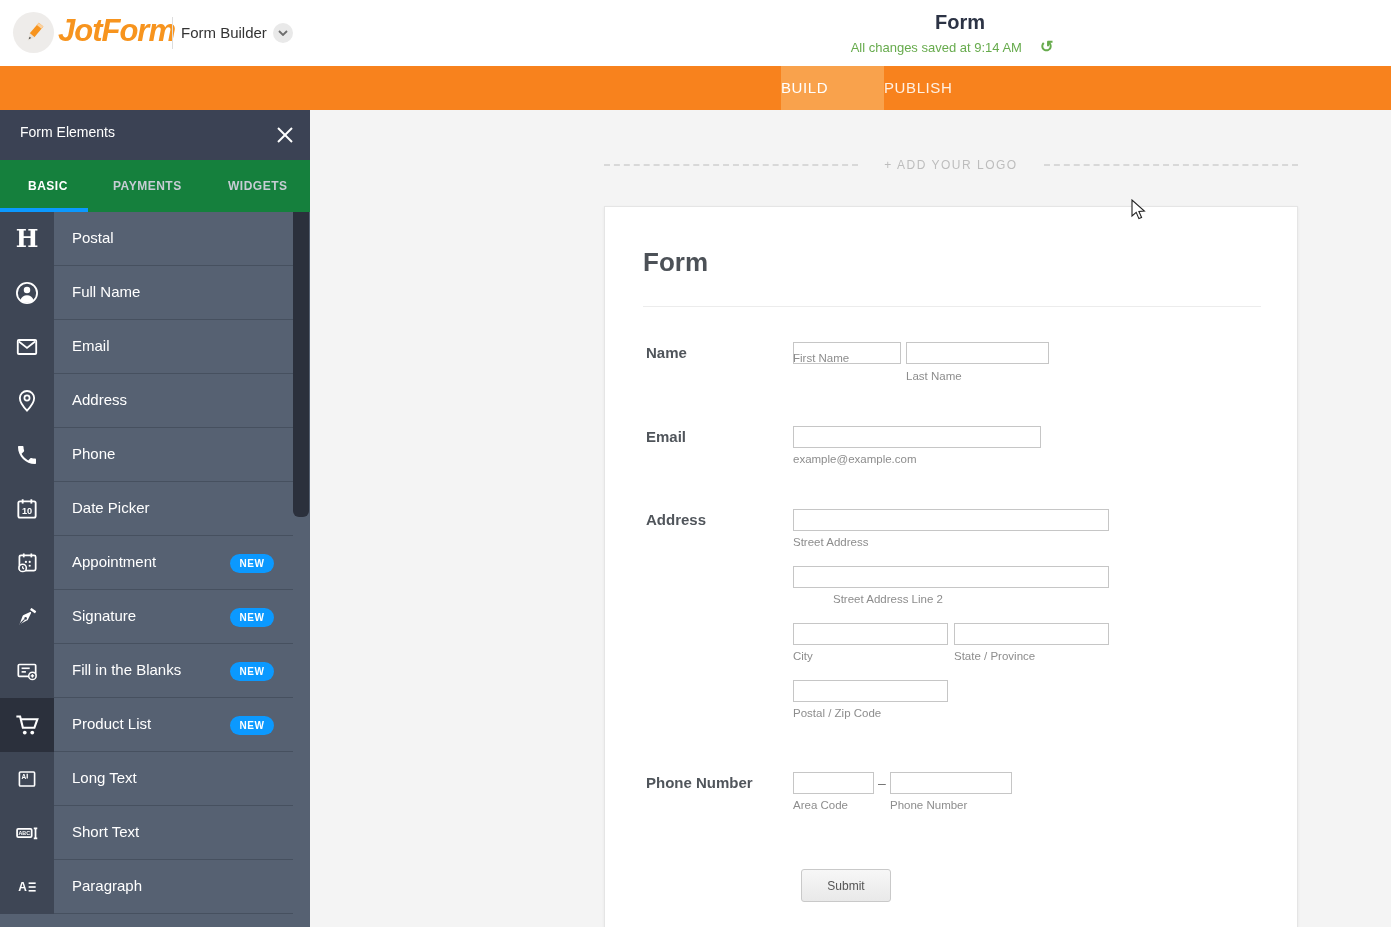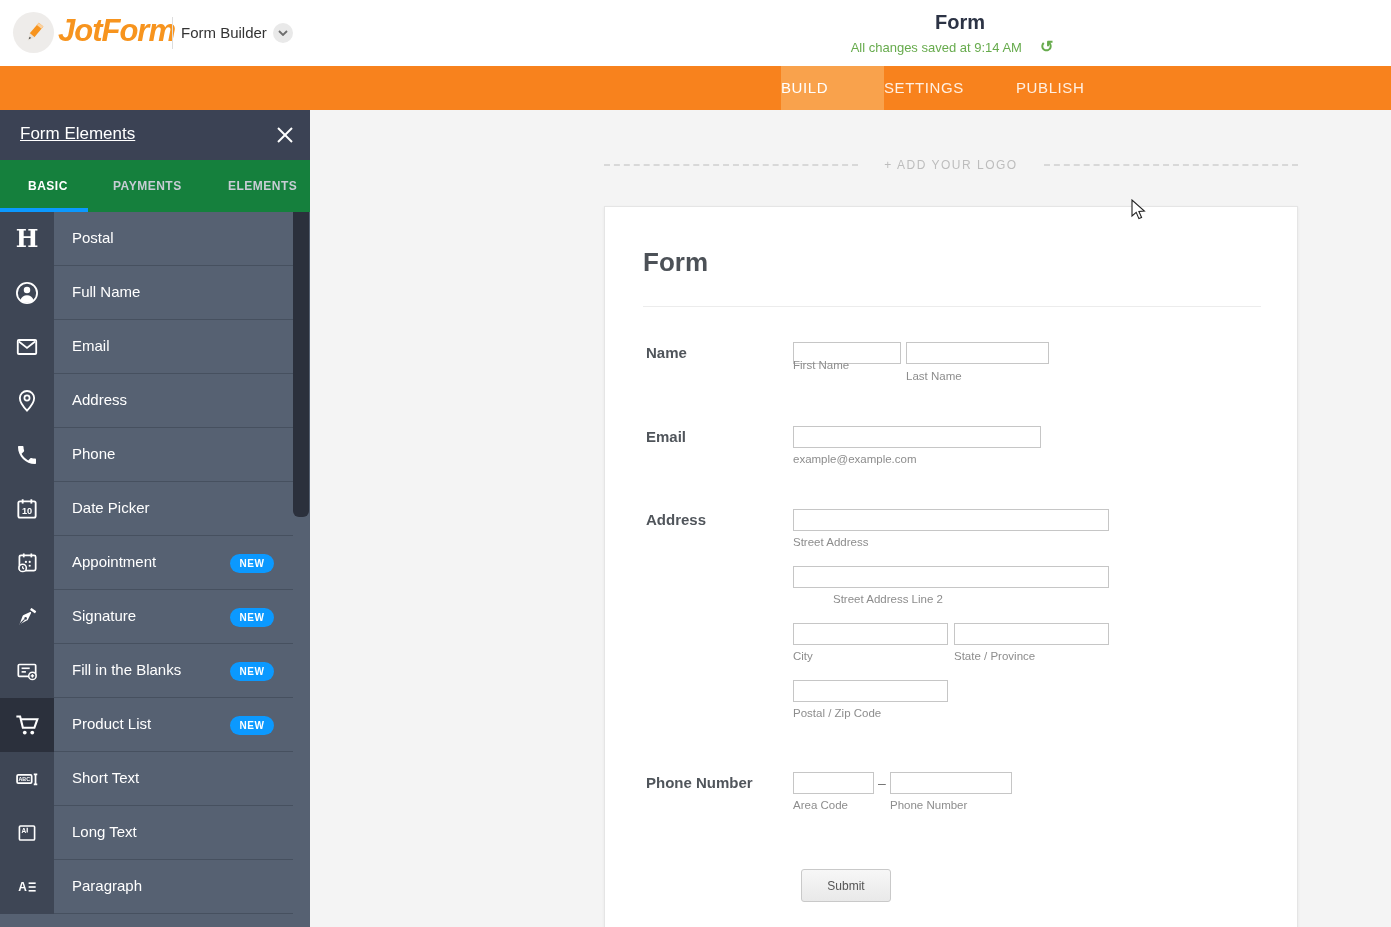--- a/index.html
+++ b/index.html
@@ -21,21 +21,21 @@
   
   .navbar { position:absolute; left:0; top:66px; width:100%; height:44px; background:#f8821d; }
   .nav-tabs { position:absolute; left:781px; top:0; height:44px; display:flex; }
   .nav-tab { height:44px; line-height:44px; text-align:left; color:rgba(255,255,255,.88); font-size:15px; letter-spacing:.6px; cursor:pointer; }
   .nav-tab.build { width:103px; background:#f9a24c; color:#fff; }
   .nav-tab.settings { width:132px; }
   .nav-tab.publish { width:122px; }
   
   .sidebar { position:absolute; left:0; top:110px; width:310px; height:817px; background:#566172; overflow:hidden; }
   .sb-header { position:absolute; left:0; top:0; width:100%; height:50px; background:#3b4254; }
-  .sb-title { position:absolute; left:20px; top:14px; font-size:17px; color:#fff;text-decoration:underline; }
+  .sb-title { position:absolute; left:20px; top:14px; font-size:14px; color:#fff; }
   .sb-close { position:absolute; right:15px; top:15px; width:20px; height:20px; cursor:pointer; }
   .sb-tabs { position:absolute; left:0; top:50px; width:100%; height:52px; background:#15803d; }
   .sb-tab { position:absolute; top:0; height:52px; line-height:52px; font-size:12px; font-weight:bold; letter-spacing:.5px; color:#c7ccd4; cursor:pointer; }
   .sb-tab.active { color:#fff; }
   .sb-tab-underline { position:absolute; left:0; bottom:0; width:88px; height:4px; background:#0b99ff; }
   .el-list { position:absolute; left:0; top:102px; width:293px; }
   .el-row { position:relative; width:293px; height:54px; background:#566172; border-bottom:1px solid #46505f; cursor:pointer; }
   .el-icon { position:absolute; left:0; top:0; width:54px; height:54px; background:#3e4655; display:flex; align-items:center; justify-content:center; }
   .el-icon.pressed { background:#2b303c; }
   .el-label { position:absolute; left:72px; top:17px; font-size:15px; color:#fff; white-space:nowrap; }
@@ -87,39 +87,38 @@
     <div class="form-title">Form</div>
     <div class="save-status">
       <span>All changes saved at 9:14 AM</span>
       <span class="undo-glyph">↺</span>
     </div>
   </div>
 
   <div class="navbar">
     <div class="nav-tabs">
       <div class="nav-tab build">BUILD</div>
-      <div class="nav-tab settings">SETTINGS</div>
       <div class="nav-tab publish">PUBLISH</div>
     </div>
   </div>
 
   <div class="sidebar">
     <div class="sb-header">
       <div class="sb-title">Form Elements</div>
       <div class="sb-close">
         <svg width="20" height="20" viewBox="0 0 20 20">
           <line x1="3" y1="3" x2="17" y2="17" stroke="#fff" stroke-width="2"></line>
           <line x1="17" y1="3" x2="3" y2="17" stroke="#fff" stroke-width="2"></line>
         </svg>
       </div>
     </div>
     <div class="sb-tabs">
       <div class="sb-tab active" style="left:28px;">BASIC</div>
       <div class="sb-tab" style="left:113px;">PAYMENTS</div>
-      <div class="sb-tab" style="left:228px;">ELEMENTS</div>
+      <div class="sb-tab" style="left:228px;">WIDGETS</div>
       <div class="sb-tab-underline"></div>
     </div>
 
     <div class="el-list">
 
       <div class="el-row">
         <div class="el-icon">
             <span class="serif-h">H</span>
           </div>
         <div class="el-label">Postal</div>
@@ -232,44 +231,44 @@
               <circle cx="16.2" cy="18" r="1.5" fill="#fff"></circle>
             </svg>
         </div>
         <div class="el-label">Product List</div>
         <div class="new-badge">NEW</div>
       </div>
 
 
       <div class="el-row">
         <div class="el-icon">
+          <svg width="26" height="26" viewBox="0 0 24 24">
+              <rect x="5" y="5.5" width="14" height="13" rx="1" fill="none" stroke="#fff" stroke-width="1.5"></rect>
+              <text x="9.2" y="11.6" font-size="6" font-weight="bold" fill="#fff" text-anchor="middle" font-family="Liberation Sans, sans-serif">A</text>
+              <line x1="12.2" y1="7.2" x2="12.2" y2="11.6" stroke="#fff" stroke-width="1.2"></line>
+            </svg>
+        </div>
+        <div class="el-label">Long Text</div>
+      </div>
+
+      <div class="el-row">
+        <div class="el-icon">
           <svg width="28" height="28" viewBox="0 0 24 24">
               <rect x="3.5" y="8.5" width="12.5" height="7" rx="1" fill="none" stroke="#fff" stroke-width="1.5"></rect>
               <text x="9.7" y="13.8" font-size="4.6" font-weight="bold" fill="#fff" text-anchor="middle" font-family="Liberation Sans, sans-serif">ABC</text>
               <line x1="19.3" y1="8" x2="19.3" y2="16.5" stroke="#fff" stroke-width="1.5"></line>
               <path d="M17.8 8h3M17.8 16.5h3" stroke="#fff" stroke-width="1.5" fill="none"></path>
             </svg>
         </div>
         <div class="el-label">Short Text</div>
       </div>
 
       <div class="el-row">
         <div class="el-icon">
           <svg width="26" height="26" viewBox="0 0 24 24">
-              <rect x="5" y="5.5" width="14" height="13" rx="1" fill="none" stroke="#fff" stroke-width="1.5"></rect>
-              <text x="9.2" y="11.6" font-size="6" font-weight="bold" fill="#fff" text-anchor="middle" font-family="Liberation Sans, sans-serif">A</text>
-              <line x1="12.2" y1="7.2" x2="12.2" y2="11.6" stroke="#fff" stroke-width="1.2"></line>
-            </svg>
-        </div>
-        <div class="el-label">Long Text</div>
-      </div>
-
-      <div class="el-row">
-        <div class="el-icon">
-          <svg width="26" height="26" viewBox="0 0 24 24">
               <text x="8" y="16" font-size="11" font-weight="bold" fill="#fff" text-anchor="middle" font-family="Liberation Sans, sans-serif">A</text>
               <line x1="13.5" y1="8.5" x2="20" y2="8.5" stroke="#fff" stroke-width="1.5"></line>
               <line x1="13.5" y1="12" x2="20" y2="12" stroke="#fff" stroke-width="1.5"></line>
               <line x1="13.5" y1="15.5" x2="20" y2="15.5" stroke="#fff" stroke-width="1.5"></line>
             </svg>
         </div>
         <div class="el-label">Paragraph</div>
       </div>
 
     </div>
@@ -286,21 +285,21 @@
       <div class="logo-dash"></div>
     </div>
 
     <div class="form-card">
       <div class="card-title">Form</div>
       <div class="card-divider"></div>
 
       <div class="q-label" style="left:41px; top:137px;">Name</div>
       <input class="t-input" style="left: 188px; top: 135px; width: 108px;">
       <input class="t-input" style="left: 301px; top: 135px; width: 143px;">
-      <div class="sublabel" style="left:188px; top:152px;">First Name</div>
+      <div class="sublabel" style="left:188px; top:145px;">First Name</div>
       <div class="sublabel" style="left:301px; top:163px;">Last Name</div>
 
       <div class="q-label" style="left:41px; top:221px;">Email</div>
       <input class="t-input" style="left: 188px; top: 219px; width: 248px;">
       <div class="sublabel" style="left:188px; top:246px;">example@example.com</div>
 
       <div class="q-label" style="left:41px; top:304px;">Address</div>
       <input class="t-input" style="left: 188px; top: 302px; width: 316px;">
       <div class="sublabel" style="left:188px; top:329px;">Street Address</div>
       <input class="t-input" style="left: 188px; top: 359px; width: 316px;">

